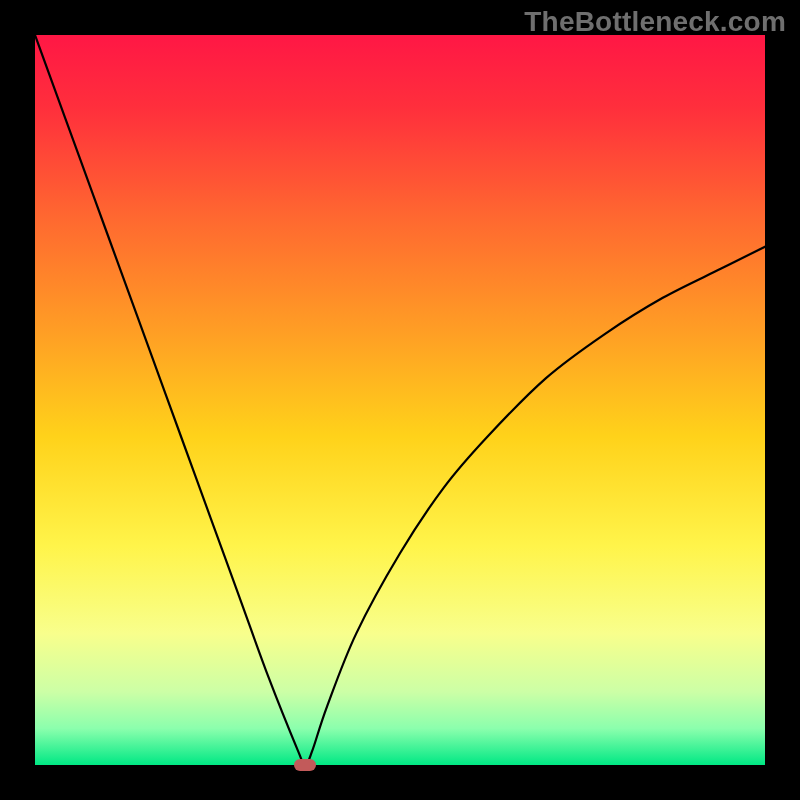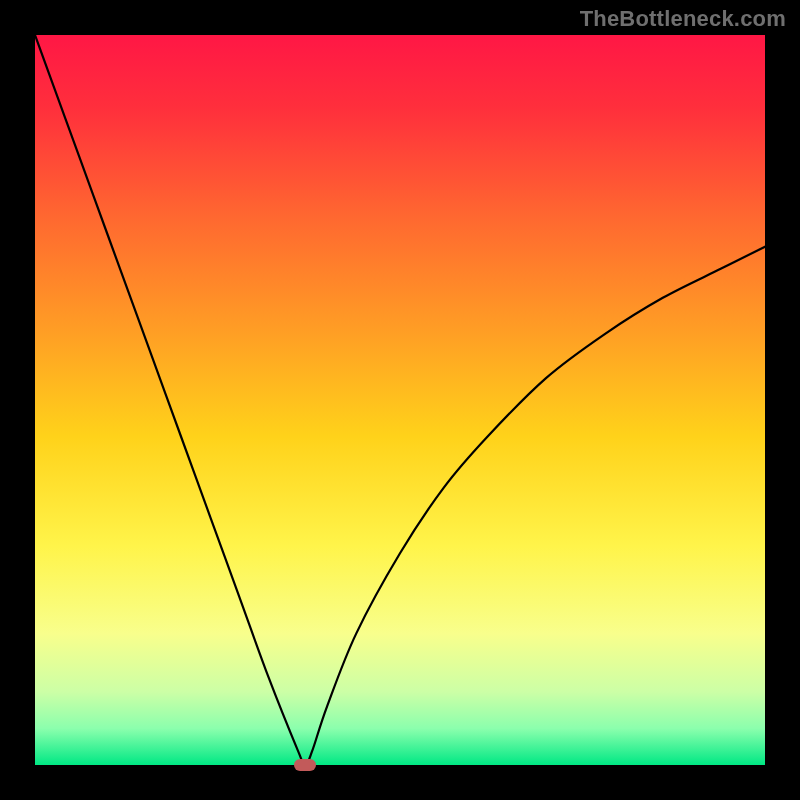--- a/index.html
+++ b/index.html
@@ -38,21 +38,21 @@
     top: 0;
     left: 0;
     width: 100%;
     height: 100%;
   }
   .watermark {
     position: absolute;
     top: 6px;
     right: 14px;
     color: #6f6f6f;
-    font-size: 22px;
+    font-size: 28px;
     font-weight: 600;
     letter-spacing: 0.2px;
   }
   .min-marker {
     position: absolute;
     width: 22px;
     height: 12px;
     border-radius: 6px;
     transform: translate(-50%, -50%);
   }

